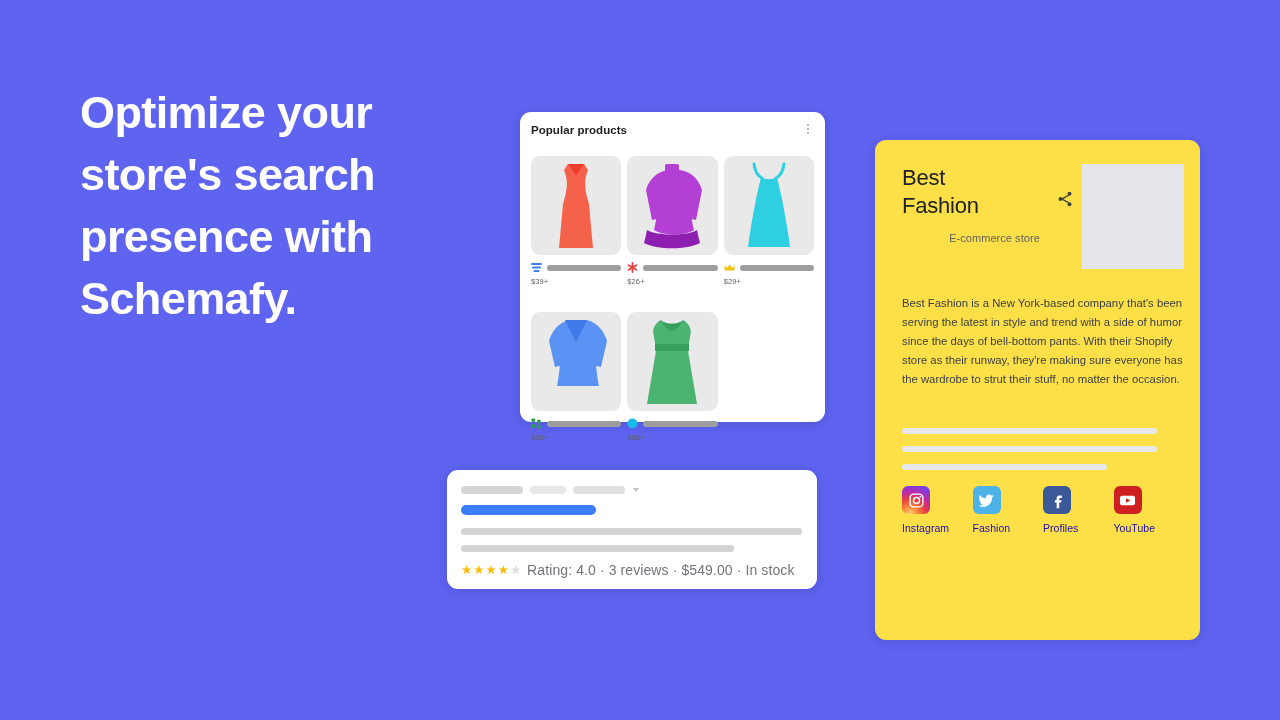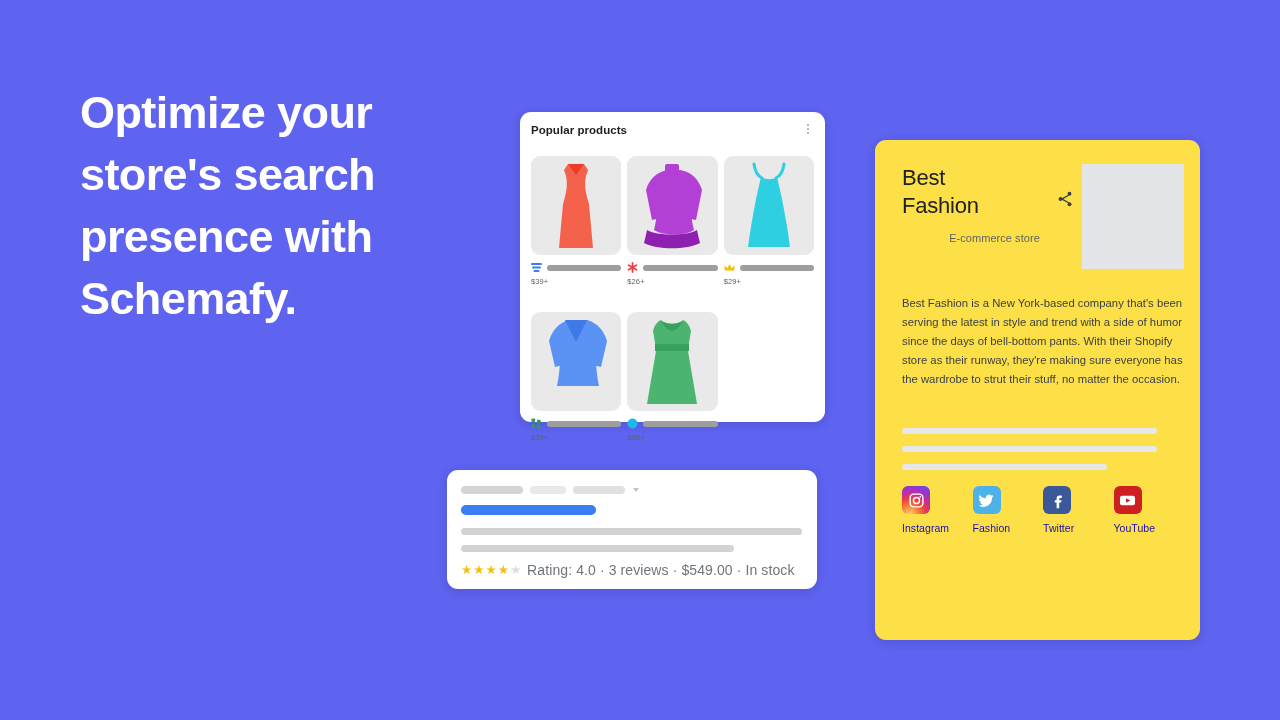--- a/index.html
+++ b/index.html
@@ -479,21 +479,21 @@
       </div>
       <div class="profile-label">Fashion</div>
     </div>
 
     <div class="profile">
       <div class="profile-icon fb">
         <svg width="17" height="17" viewBox="0 0 24 24">
           <path d="M15.5 8.4 h2.6 V5.1 h-3.1 c-2.6 0 -4.3 1.7 -4.3 4.3 v2.1 H8.2 v3.3 h2.5 V23 h3.7 v-8.2 h2.8 l0.4 -3.3 h-3.2 V9.8 c0 -0.9 0.4 -1.4 1.1 -1.4 z" fill="#ffffff"></path>
         </svg>
       </div>
-      <div class="profile-label">Twitter</div>
+      <div class="profile-label">Profiles</div>
     </div>
 
     <div class="profile">
       <div class="profile-icon yt">
         <svg width="19" height="19" viewBox="0 0 24 24">
           <rect x="2.5" y="6" width="19" height="12" rx="2.6" fill="#ffffff"></rect>
           <path d="M10.2 9.2 l5.4 2.8 l-5.4 2.8 z" fill="#ce2020"></path>
         </svg>
       </div>
       <div class="profile-label">YouTube</div>

